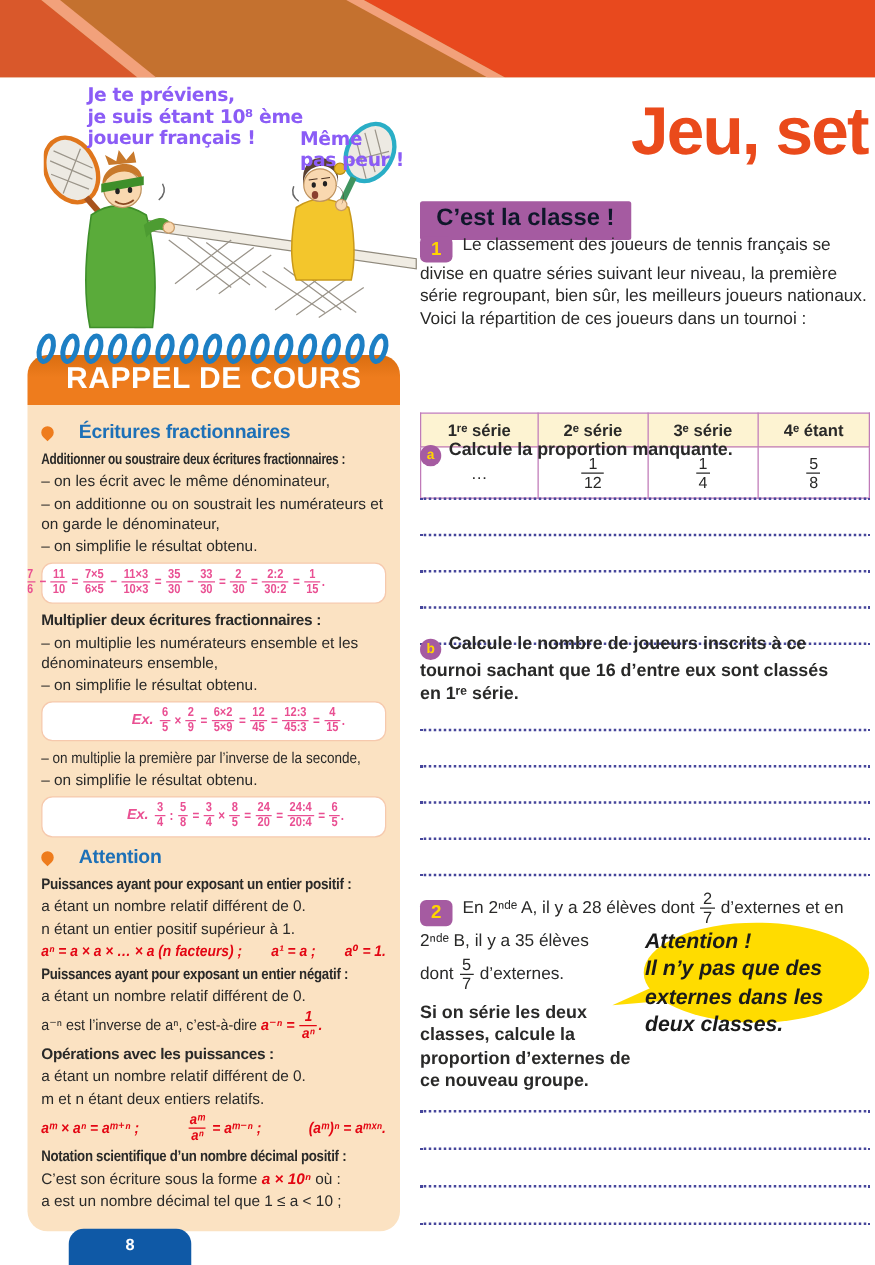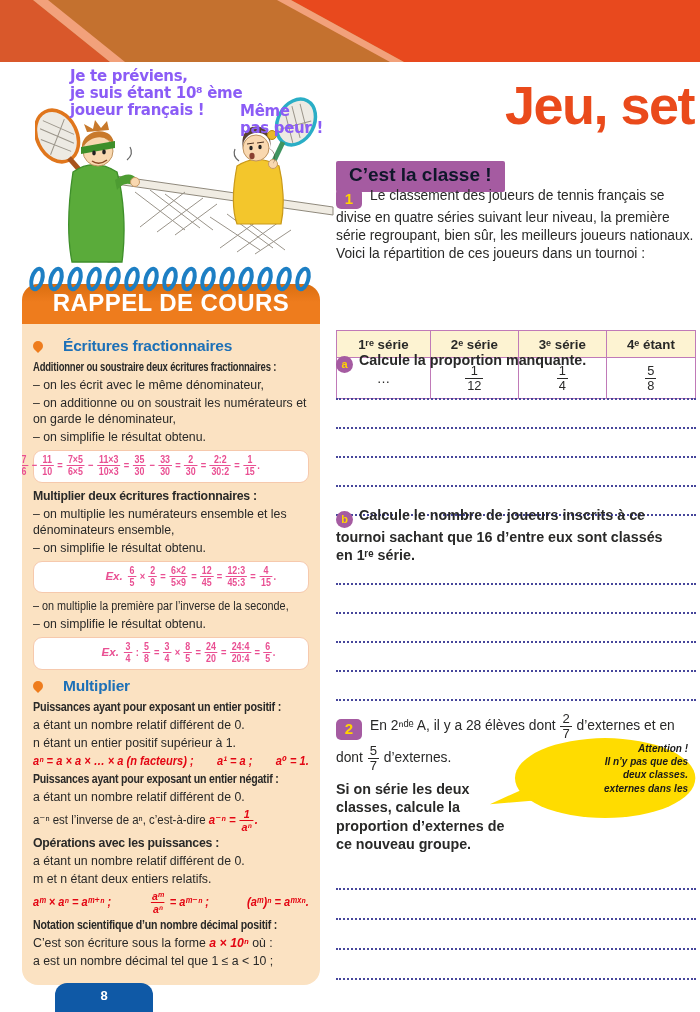--- a/index.html
+++ b/index.html
@@ -64,22 +64,22 @@
   #qb{position:absolute;top:506px;left:0;width:332px;}
   .dlines{position:absolute;left:0;width:360px;}
   .dline{border-bottom:2px dotted #46469b;height:27px;}
   #linesA{top:371px;} #linesB{top:556px;}
   #linesC{top:860px;} #linesC .dline{height:28px;}
   #ex2{position:absolute;top:712px;left:0;width:360px;}
   #ex2 .l{margin:0 0 3px;}
   #ex2-bold{width:172px;margin-top:6px;}
   #bubble{position:absolute;left:152px;top:20px;width:212px;height:95px;}
   #bubble svg{position:absolute;left:0;top:0;}
-  .bubtxt{position:absolute;left:28px;top:10px;width:172px;text-align:right;font-style:italic;font-weight:bold;
-          font-size:10px;line-height:1.32;color:#1a1a1a;}
+  .bubtxt{position:absolute;left:28px;top:10px;width:172px;text-align:left;font-style:italic;font-weight:bold;
+          font-size:17px;line-height:1.32;color:#1a1a1a;}
 
   
   #tab8{position:absolute;left:55px;top:983px;width:98px;height:29px;background:#0f59a6;border-radius:12px 12px 0 0;
         color:#fff;font-weight:bold;font-size:13px;display:flex;align-items:flex-start;justify-content:center;
         padding-top:5px;box-sizing:border-box;}
 </style>
 </head>
 <body>
 
 <div id="page">
@@ -269,21 +269,21 @@
               <span class="fn">24:4</span>
               <span class="fd">20:4</span>
             </span> = <span class="frac">
               <span class="fn">6</span>
               <span class="fd">5</span>
             </span>.</span>
       </div>
 
       <div class="sechead">
         <span class="bullet"></span>
-        <span class="st">Multiplier</span>
+        <span class="st">Attention</span>
       </div>
       <p class="bt btc" style="--sx:.88">Puissances ayant pour exposant un entier positif :</p>
       <p>a étant un nombre relatif différent de 0.</p>
       <p>n étant un entier positif supérieur à 1.</p>
       <div class="fred">
         <span>aⁿ = a × a × … × a (n facteurs) ;</span>
         <span>a¹ = a ;</span>
         <span>a⁰ = 1.</span>
       </div>
       <p class="bt btc" style="--sx:.86">Puissances ayant pour exposant un entier négatif :</p>
@@ -364,35 +364,36 @@
       <div class="dline"></div>
       <div class="dline"></div>
       <div class="dline"></div>
     </div>
 
     <div id="ex2" class="body-text">
       <div class="l"><span class="ex-num">2</span><span>En 2ⁿᵈᵉ A, il y a 28 élèves dont <span class="frac">
               <span class="fn">2</span>
               <span class="fd">7</span>
             </span> d’externes et en</span></div>
+      <div class="l">2ⁿᵈᵉ B, il y a 35 élèves</div>
       <div class="l">dont <span class="frac">
             <span class="fn">5</span>
             <span class="fd">7</span>
           </span> d’externes.</div>
       <div id="ex2-bold" class="qtext">Si on série les deux classes, calcule la proportion d’externes de ce nouveau groupe.</div>
       <div id="bubble">
         <svg viewBox="-8 0 228 95" width="212" height="95">
           <ellipse cx="118" cy="46" rx="97" ry="43" fill="#ffdc00"></ellipse>
           <path d="M34,56 L-6,74 L42,70 Z" fill="#ffdc00"></path>
         </svg>
         <div class="bubtxt">
           <div>Attention !</div>
           <div>Il n’y pas que des</div>
+          <div>externes dans les</div>
           <div>deux classes.</div>
-          <div>externes dans les</div>
         </div>
       </div>
     </div>
     <div id="linesC" class="dlines">
       <div class="dline"></div>
       <div class="dline"></div>
       <div class="dline"></div>
       <div class="dline"></div>
     </div>
   </div>

